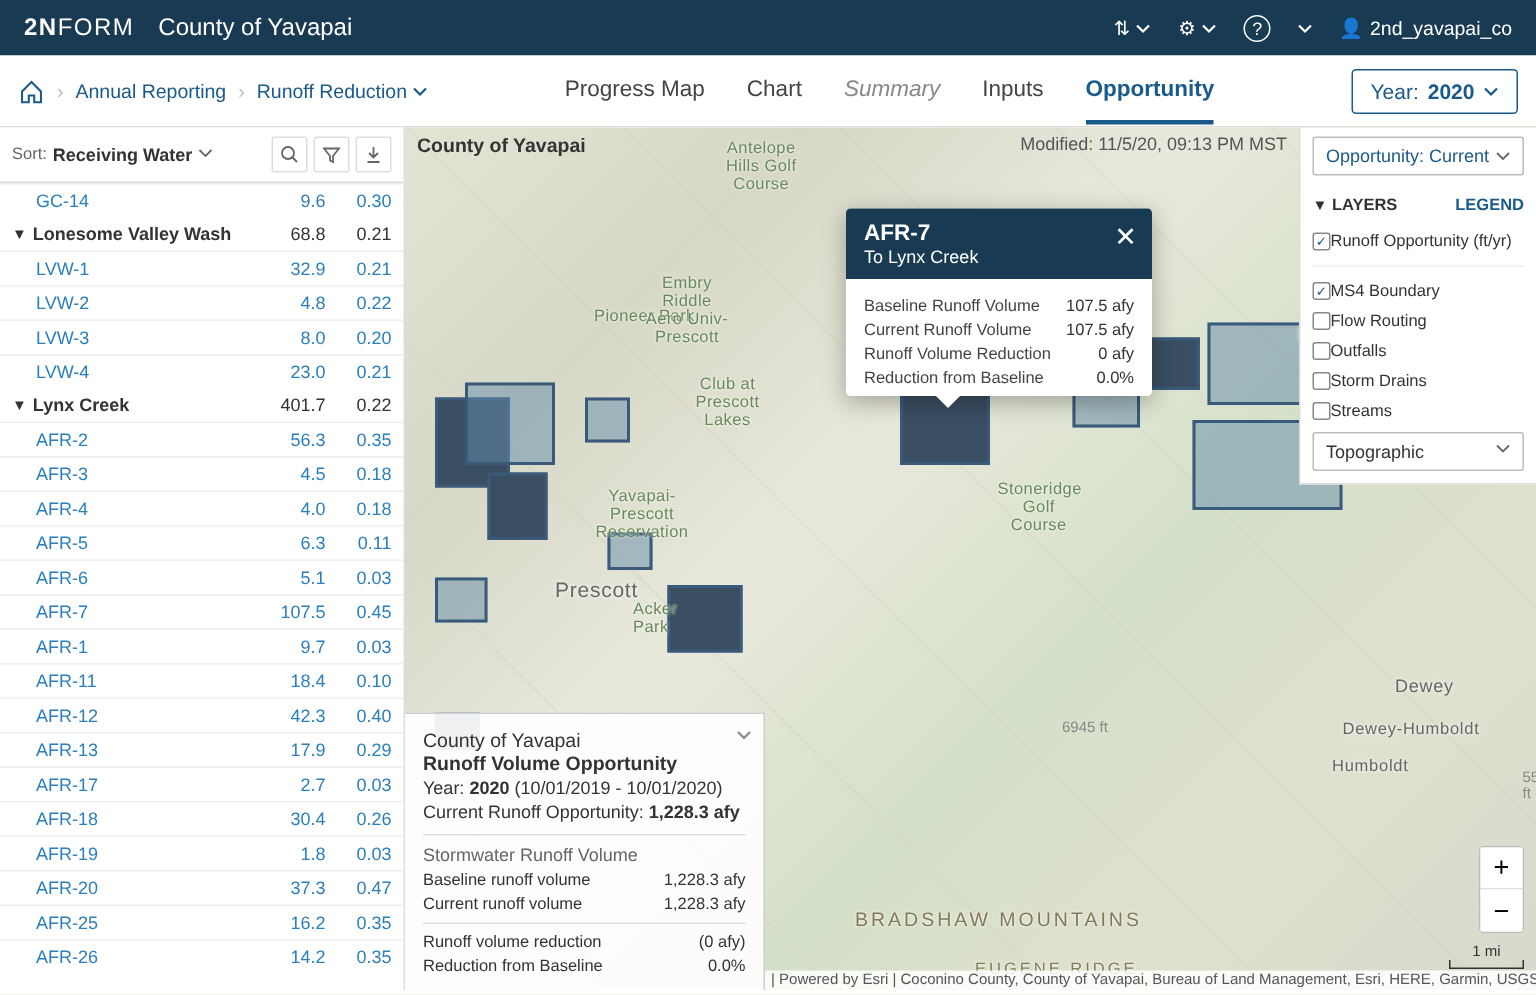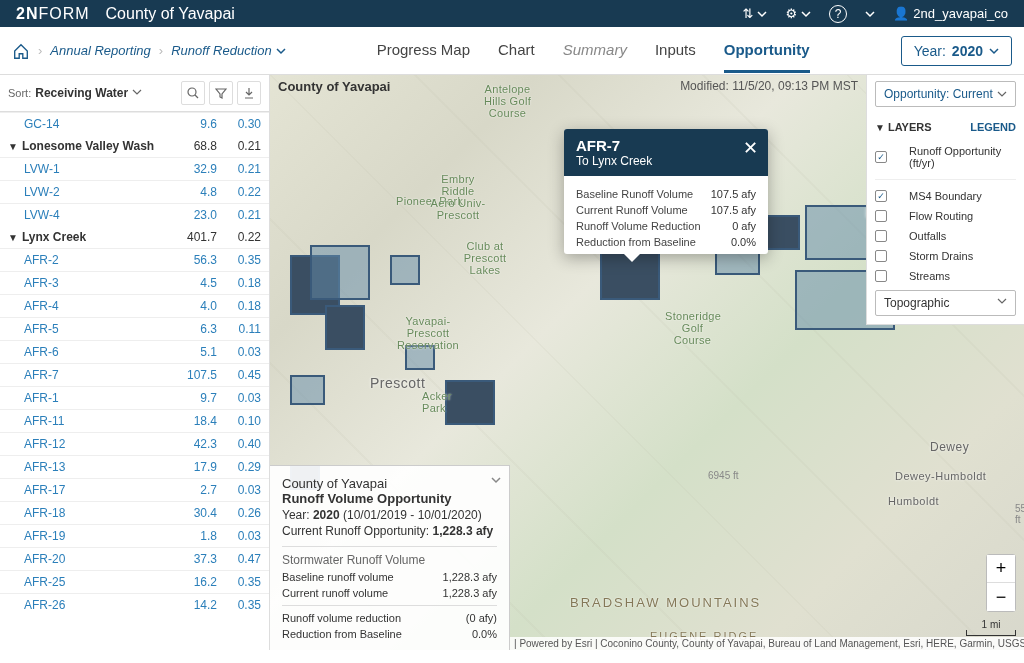--- a/index.html
+++ b/index.html
@@ -1,28 +1,28 @@
 <!DOCTYPE html>
 <html><head>
   <meta charset="utf-8">
   <style>
     * { margin: 0; padding: 0; box-sizing: border-box; }
     body { font-family: -apple-system, BlinkMacSystemFont, "Segoe UI", Arial, sans-serif; font-size: 13px; color: #333; overflow: hidden; }
     
-    .app-header { background: #183a52; color: #fff; height: 27px; display: flex; align-items: center; padding: 0 16px; }
+    .app-header { background: #183a52; color: #fff; height: 37px; display: flex; align-items: center; padding: 0 16px; }
     .logo { font-size: 16px; font-weight: 300; letter-spacing: 1px; margin-right: 16px; }
     .logo b { font-weight: 700; }
     .app-title { font-size: 16px; font-weight: 300; flex: 1; }
     .header-icons { display: flex; gap: 18px; align-items: center; }
     .header-icons span { cursor: pointer; display: flex; align-items: center; gap: 4px; }
     .user { display: flex; align-items: center; gap: 6px; font-size: 13px; }
     
     .sub-header { background: #fff; height: 48px; display: flex; align-items: center; padding: 0 12px; border-bottom: 1px solid #ddd; }
     .breadcrumbs { display: flex; align-items: center; gap: 8px; flex: 0 0 auto; }
-    .crumb { color: #1a5a8a; cursor: pointer; display: flex; align-items: center; gap: 4px; font-style: italic; }
+    .crumb { color: #1a5a8a; cursor: pointer; display: flex; align-items: center; gap: 4px; }
     .crumb-sep { color: #bbb; }
     .tabs { display: flex; gap: 28px; margin: 0 auto; }
     .tab { color: #444; padding: 12px 0; cursor: pointer; font-size: 15px; }
     .tab.italic { font-style: italic; color: #888; }
     .tab.active { color: #1a5a8a; font-weight: 600; border-bottom: 3px solid #1a5a8a; }
     .year-select { border: 1px solid #1a5a8a; border-radius: 3px; padding: 6px 12px; color: #1a5a8a; cursor: pointer; display: flex; align-items: center; gap: 6px; font-size: 14px; }
     .year-select b { font-weight: 700; }
     
     .main { display: flex; height: calc(100vh - 88px); }
     
@@ -79,21 +79,21 @@
     .info-panel .divider { border-top: 1px solid #ddd; margin-top: 6px; padding-top: 6px; }
     .ip-caret { position: absolute; top: 8px; right: 8px; cursor: pointer; color: #888; }
     
     .attribution { position: absolute; bottom: 0; left: 240px; right: 0; background: rgba(255,255,255,0.85); padding: 1px 4px; font-size: 10px; color: #555; text-align: left; white-space: nowrap; overflow: hidden; }
     
     .right-panel { position: absolute; top: 0; right: 0; width: 158px; background: #fff; border-left: 1px solid #ddd; border-bottom: 1px solid #ddd; padding-bottom: 8px; }
     .rp-select { margin: 6px 8px; border: 1px solid #bbb; border-radius: 2px; padding: 5px 8px; display: flex; justify-content: space-between; align-items: center; cursor: pointer; font-size: 12px; color: #1a5a8a; }
     .rp-section { padding: 8px; }
     .rp-section-head { display: flex; justify-content: space-between; align-items: center; font-size: 11px; font-weight: 700; color: #333; cursor: pointer; }
     .rp-legend { font-size: 11px; font-weight: 700; color: #1a5a8a; cursor: pointer; }
-    .layer-item { display: flex; align-items: center; gap: 22px; padding: 4px 8px; font-size: 11px; cursor: pointer; }
+    .layer-item { display: flex; align-items: center; gap: 0; padding: 4px 8px; font-size: 11px; cursor: pointer; }
     .layer-item .cb { width: 12px; height: 12px; border: 1px solid #888; border-radius: 2px; display: flex; align-items: center; justify-content: center; font-size: 9px; color: #1a5a8a; flex-shrink: 0; }
     .layer-item.checked .cb::before { content: "✓"; }
     .rp-base { margin: 4px 8px 0; border: 1px solid #bbb; border-radius: 2px; padding: 5px 8px; display: flex; justify-content: space-between; cursor: pointer; font-size: 12px; }
     .layer-divider { border-top: 1px solid #eee; margin: 6px 8px; }
     
     .zoom-ctrl { position: absolute; bottom: 38px; right: 8px; background: #fff; border: 1px solid #bbb; border-radius: 3px; display: flex; flex-direction: column; }
     .zoom-ctrl button { width: 28px; height: 28px; border: none; background: #fff; font-size: 18px; cursor: pointer; }
     .zoom-ctrl button:first-child { border-bottom: 1px solid #ddd; }
     .scale-bar { position: absolute; bottom: 14px; right: 8px; font-size: 10px; color: #333; text-align: center; }
     .scale-bar .bar { width: 50px; height: 6px; border: 1px solid #333; border-top: none; }
@@ -197,20 +197,25 @@
           <span class="name">LVW-1</span>
           <span class="v1">32.9</span>
           <span class="v2">0.21</span>
         </div>
         <div class="item-row">
           <span class="name">LVW-2</span>
           <span class="v1">4.8</span>
           <span class="v2">0.22</span>
         </div>
         <div class="item-row">
+          <span class="name">LVW-3</span>
+          <span class="v1">8.0</span>
+          <span class="v2">0.20</span>
+        </div>
+        <div class="item-row">
           <span class="name">LVW-4</span>
           <span class="v1">23.0</span>
           <span class="v2">0.21</span>
         </div>
         <div class="group-row">
           <span class="caret">▼</span>
           <span class="name">Lynx Creek</span>
           <span class="v1">401.7</span>
           <span class="v2">0.22</span>
         </div>

